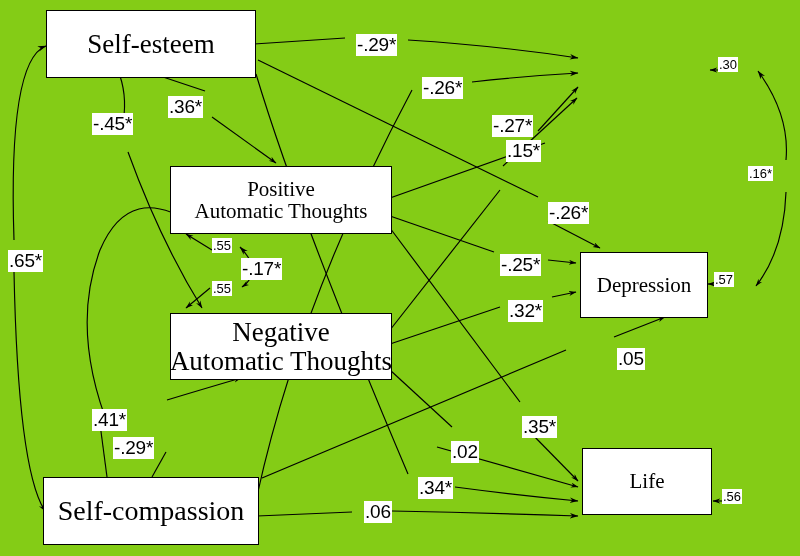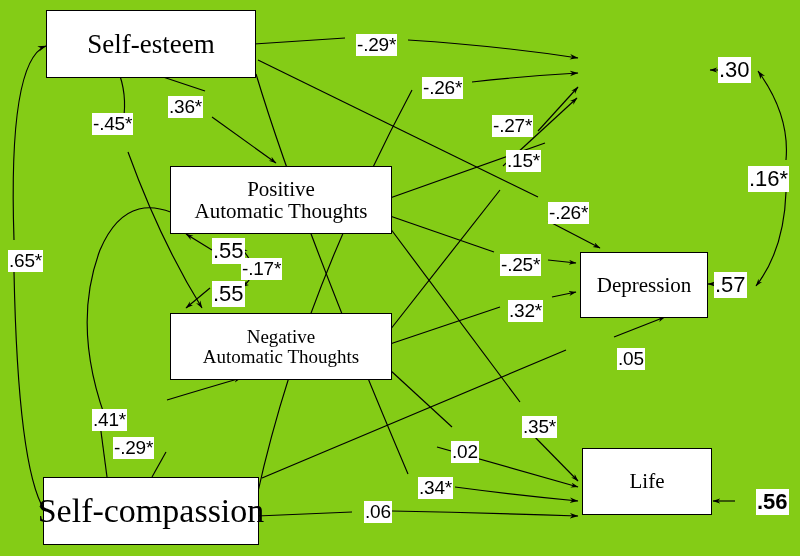--- a/index.html
+++ b/index.html
@@ -7,21 +7,21 @@
   #diagram-root{position:relative;width:800px;height:556px;overflow:hidden;background:#84cc16;}
   svg#paths{position:absolute;left:0;top:0;width:800px;height:556px;}
   .node-box{position:absolute;border:1.6px solid #000;background:#fff;
             display:flex;flex-direction:column;align-items:center;justify-content:center;
             font-family:"Liberation Serif",serif;color:#000;line-height:1.05;}
   .node-box .ln{display:block;white-space:nowrap;}
   .edge-label{position:absolute;font-family:"Liberation Sans",sans-serif;
               font-size:19px;color:#000;white-space:nowrap;background:#fff;
               padding:0 1px;letter-spacing:-0.2px;}
   .err-label{position:absolute;font-family:"Liberation Sans",sans-serif;
-             font-size:22px;color:#000;white-space:nowrap;background:#fff;padding:0 1px;}
+             font-size:13px;color:#000;white-space:nowrap;background:#fff;padding:0 1px;}
 </style>
 </head>
 <body>
 
 <div id="diagram-root">
 
   <svg id="paths" viewBox="0 0 800 556">
     <defs>
       <marker id="ah" markerWidth="9" markerHeight="9" refX="8.2" refY="3.1" orient="auto" markerUnits="userSpaceOnUse">
         <path d="M0,0.3 L8.6,3.1 L0,5.9 L2.6,3.1 Z" fill="#000"></path>
@@ -110,52 +110,52 @@
 
   <div class="node-box" style="left:170px;top:166px;width:220px;height:66px;font-size:21px;">
     <span class="ln">Positive</span>
     <span class="ln">Automatic Thoughts</span>
   </div>
 
   <div class="node-box" style="left:580px;top:252px;width:126px;height:64px;font-size:21px;">
     <span class="ln">Depression</span>
   </div>
 
-  <div class="node-box" style="left:170px;top:313px;width:220px;height:65px;font-size:19px;">
+  <div class="node-box" style="left:170px;top:313px;width:220px;height:65px;font-size:27px;">
     <span class="ln">Negative</span>
     <span class="ln">Automatic Thoughts</span>
   </div>
 
-  <div class="node-box" style="left:43px;top:477px;width:214px;height:66px;font-size:34px;">
+  <div class="node-box" style="left:43px;top:477px;width:214px;height:66px;font-size:28px;">
     <span class="ln">Self-compassion</span>
   </div>
 
   <div class="node-box" style="left:582px;top:448px;width:128px;height:65px;font-size:21px;text-align:center;">
     <span class="ln">Life</span>
   </div>
 
   <div class="edge-label" style="left:356px;top:34px;">-.29*</div>
   <div class="edge-label" style="left:422px;top:77px;">-.26*</div>
   <div class="edge-label" style="left:168px;top:96px;">.36*</div>
   <div class="edge-label" style="left:492px;top:115px;">-.27*</div>
   <div class="edge-label" style="left:92px;top:113px;">-.45*</div>
-  <div class="edge-label" style="left:506px;top:150px;">.15*</div>
+  <div class="edge-label" style="left:506px;top:140px;">.15*</div>
   <div class="edge-label" style="left:548px;top:202px;">-.26*</div>
   <div class="edge-label" style="left:500px;top:254px;">-.25*</div>
   <div class="edge-label" style="left:241px;top:258px;">-.17*</div>
   <div class="edge-label" style="left:508px;top:300px;">.32*</div>
   <div class="edge-label" style="left:573px;top:348px;margin-left:44px;">.05</div>
   <div class="edge-label" style="left:92px;top:409px;">.41*</div>
   <div class="edge-label" style="left:508px;top:416px;margin-left:14px;">.35*</div>
   <div class="edge-label" style="left:113px;top:437px;">-.29*</div>
   <div class="edge-label" style="left:451px;top:441px;">.02</div>
   <div class="edge-label" style="left:418px;top:477px;">.34*</div>
   <div class="edge-label" style="left:364px;top:501px;">.06</div>
   <div class="edge-label" style="left:8px;top:250px;">.65*</div>
 
   <div class="err-label" style="left:212px;top:238px;">.55</div>
   <div class="err-label" style="left:212px;top:281px;">.55</div>
   <div class="err-label" style="left:718px;top:57px;">.30</div>
   <div class="err-label" style="left:748px;top:166px;">.16*</div>
   <div class="err-label" style="left:714px;top:272px;">.57</div>
-  <div class="err-label" style="left:756px;top:489px;font-weight:bold;">.56</div>
+  <div class="err-label" style="left:722px;top:489px;">.56</div>
 
 </div>
 
 </body></html>

